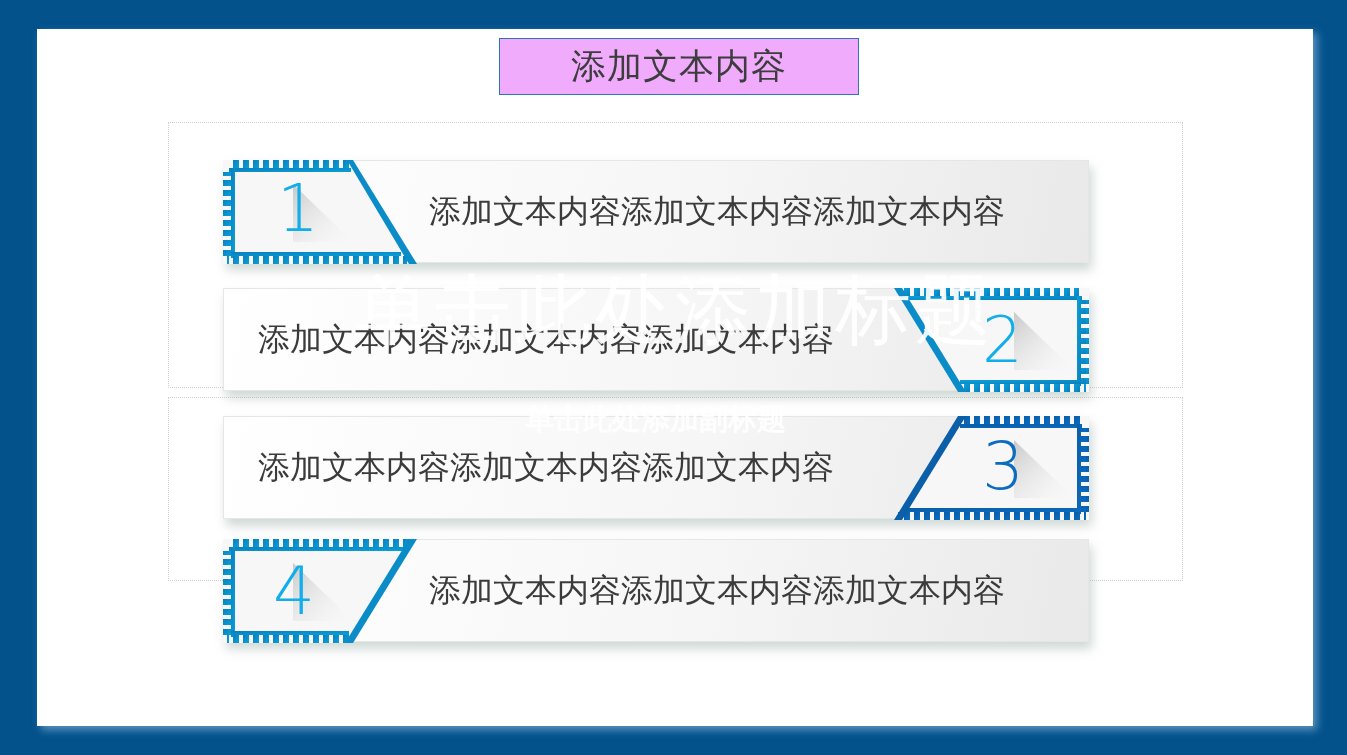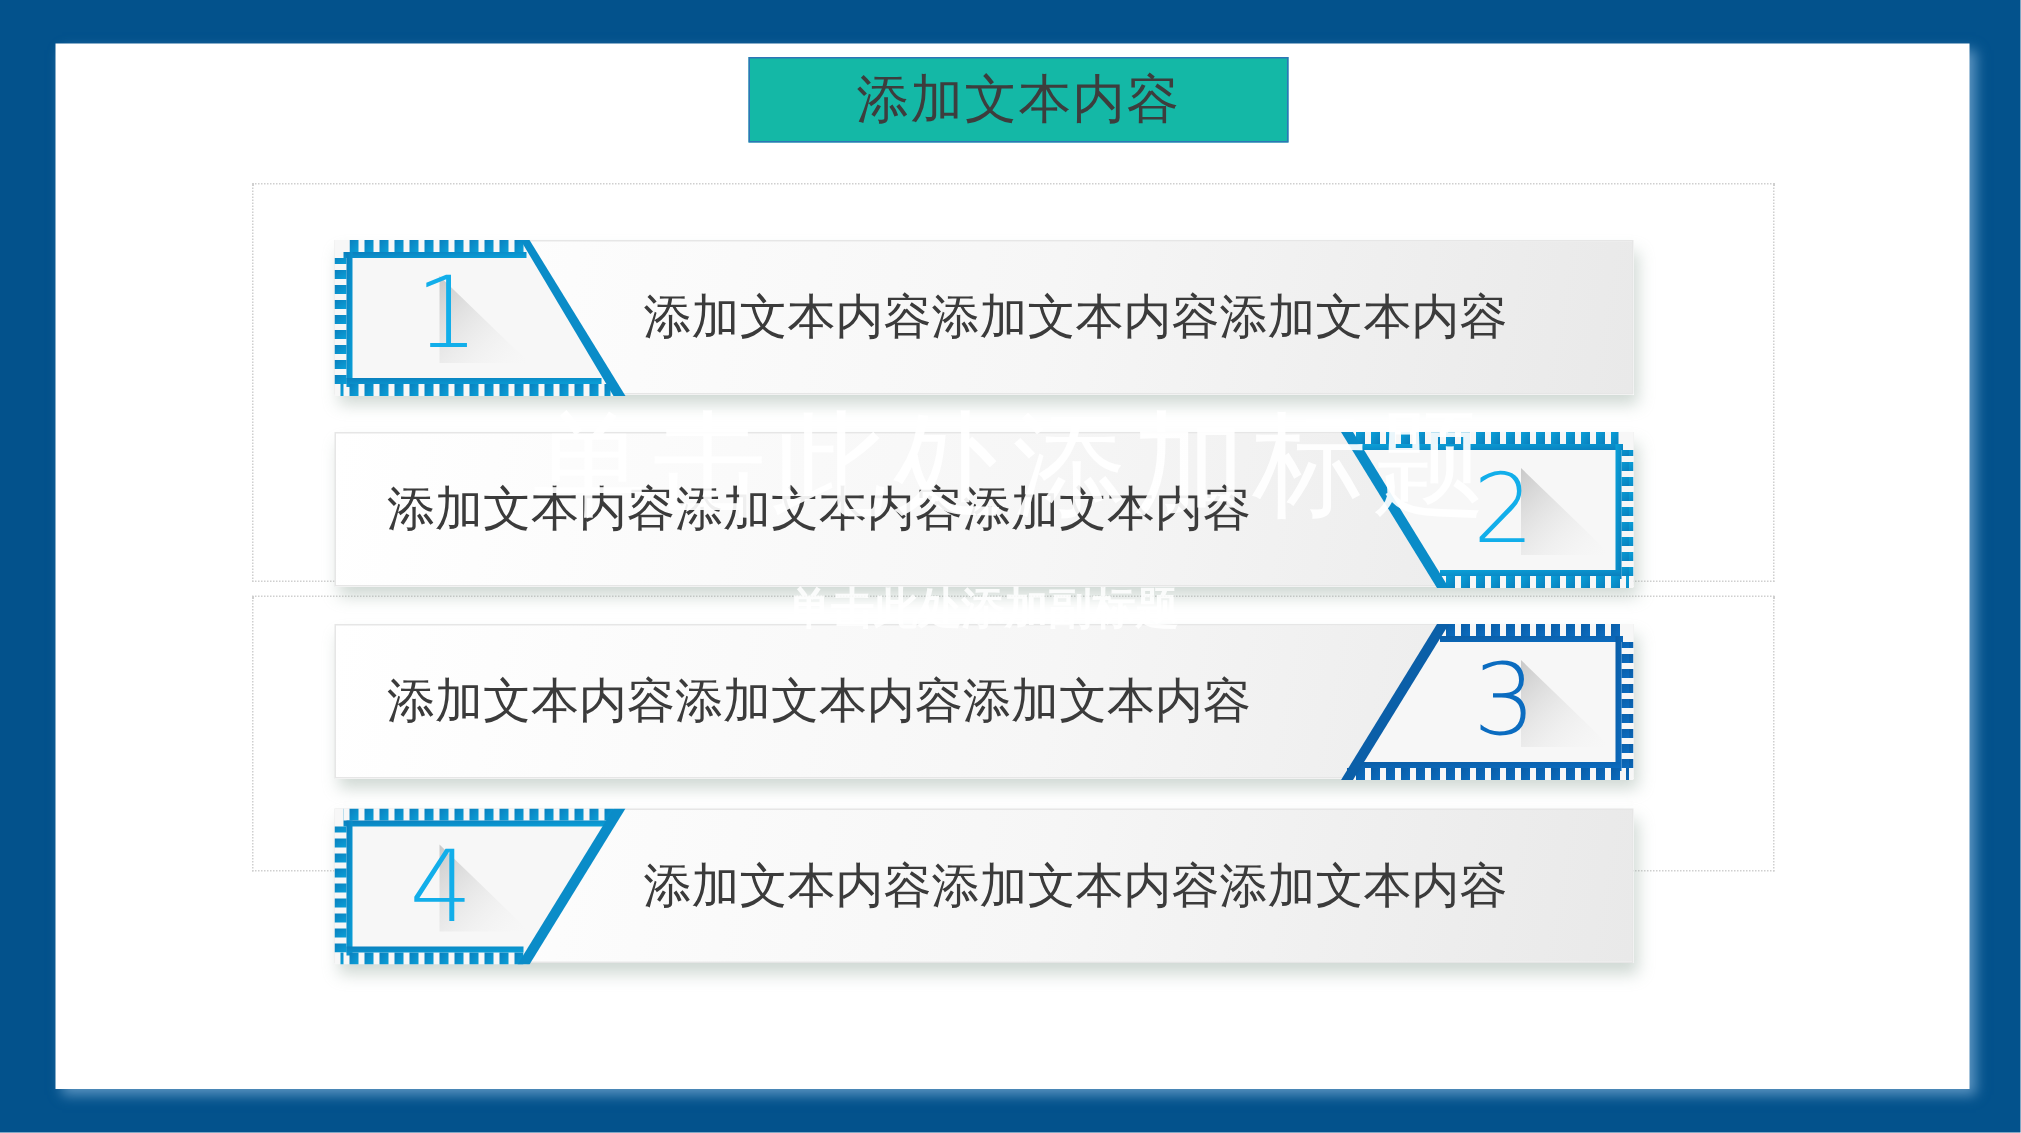--- a/index.html
+++ b/index.html
@@ -1,37 +1,37 @@
 <!DOCTYPE html>
 <html><head>
 <meta charset="utf-8">
 <style>
   html, body { margin:0; padding:0; }
   body { width:1347px; height:755px; background:#03528c; position:relative; overflow:hidden;
          font-family:"DejaVu Sans","Liberation Sans",sans-serif; }
   .slide { position:absolute; left:37px; top:29px; width:1276px; height:697px; background:#ffffff;
            box-shadow: 4px 4px 8px rgba(120,170,210,0.75); }
   .title-box { position:absolute; left:499px; top:38px; width:360px; height:57px;
-               border:1px solid #2e75b6; box-sizing:border-box; background:#14b8a6;
+               border:1px solid #2e75b6; box-sizing:border-box; background:#f0abfc;
                display:flex; align-items:center; justify-content:center;
                font-size:35px; color:#3d3d3d; letter-spacing:1px; }
   .ph { position:absolute; border:1px dotted #cfcfcf; box-sizing:border-box; }
   .card { position:absolute; width:866px; height:103px;
           background:linear-gradient(100deg,#ffffff 0%,#f6f6f6 55%,#e9e9e9 100%);
           border:1px solid #e6e6e6; box-sizing:border-box;
           box-shadow: 3px 7px 10px rgba(150,170,160,0.45); }
   .card-text { position:absolute; top:0; height:100%; display:flex; align-items:center;
                font-size:32px; color:#3b3b3b; white-space:nowrap; }
   .badge { position:absolute; top:-1px; width:195px; height:104px; }
   .badge svg { display:block; }
   .num { position:absolute; font-family:"DejaVu Sans",sans-serif; font-weight:300;
          line-height:1; }
   .overlay-title { position:absolute; left:355px; top:260px; font-size:76px; color:rgba(255,255,255,0.92);
                    white-space:nowrap; letter-spacing:4px; font-weight:200; pointer-events:none; }
-  .overlay-sub { position:absolute; left:525px; top:386px; font-size:29px; color:rgba(255,255,255,0.85);
+  .overlay-sub { position:absolute; left:525px; top:400px; font-size:29px; color:rgba(255,255,255,0.85);
                  white-space:nowrap; pointer-events:none;font-weight:bold; }
 </style>
 </head>
 <body>
 
 <div class="slide"></div>
 
 <div class="title-box">
   <span>添加文本内容</span>
 </div>

